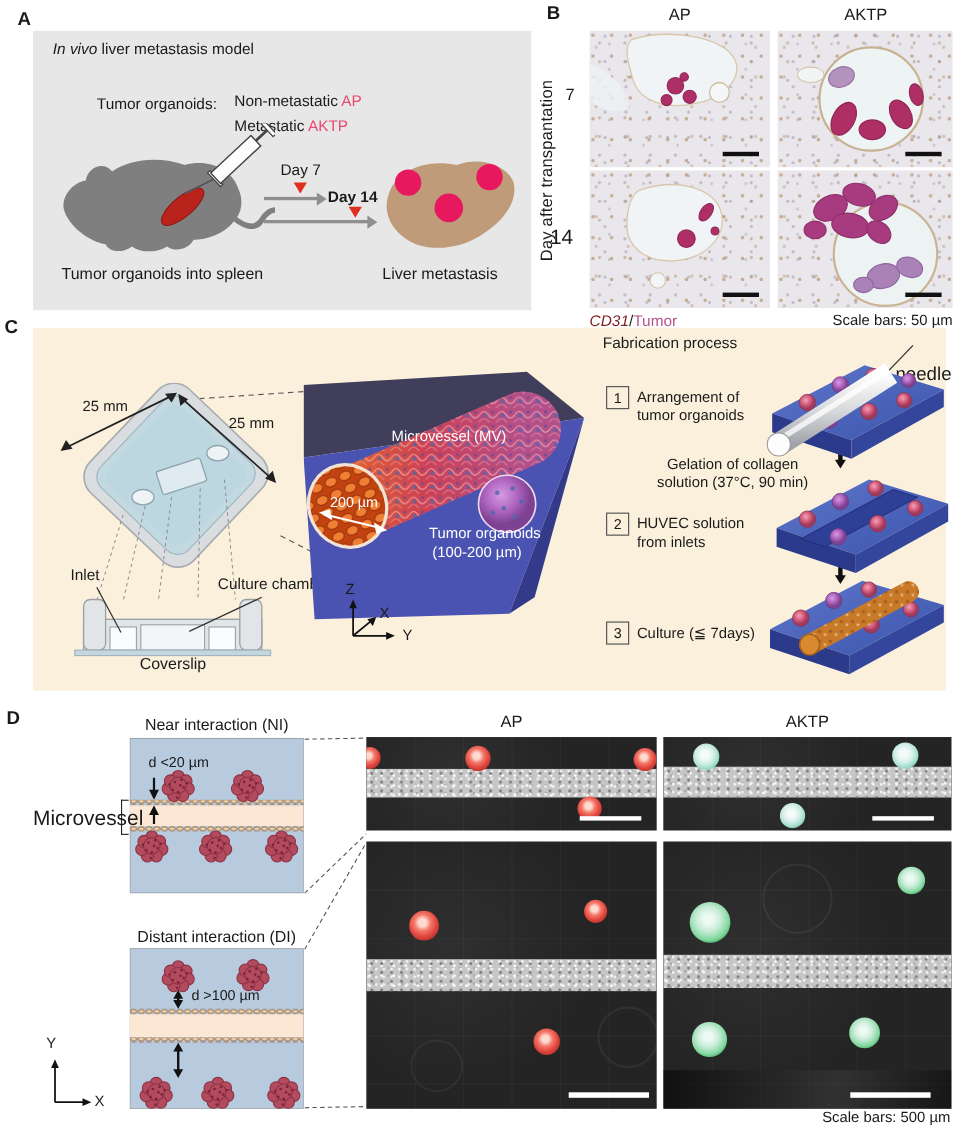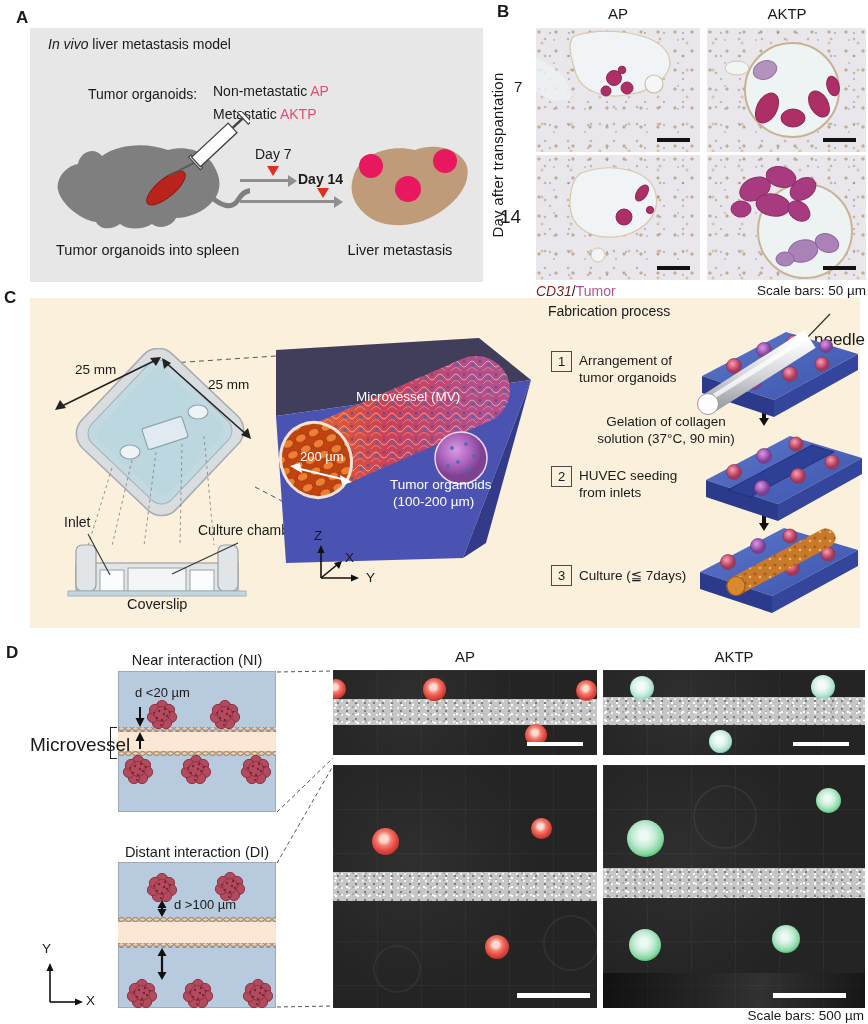--- a/index.html
+++ b/index.html
@@ -353,21 +353,21 @@
   <div class="t ptitle" style="left:548px;top:303px;">Fabrication process</div>
   <div class="t" style="left:814px;top:298px;font-size:17px;margin-top:32px;">needle</div>
   <svg class="abs" style="left:796px;top:312px;" width="40" height="32">
     <line x1="34" y1="2" x2="8" y2="29" stroke="#333" stroke-width="1.2"></line>
   </svg>
 
   <div class="stepnum" style="left:551px;top:351px;">1</div>
   <div class="t steptxt" style="left:579px;top:352px;"><span>Arrangement of</span><br><span>tumor organoids</span></div>
   <div class="t steptxt" style="left:576px;top:413px;width:180px;text-align:center;white-space:normal;"><span>Gelation of collagen</span><br><span>solution (37°C, 90 min)</span></div>
   <div class="stepnum" style="left:551px;top:466px;">2</div>
-  <div class="t steptxt" style="left:579px;top:467px;"><span>HUVEC seeding</span><br><span>from inlets</span></div>
+  <div class="t steptxt" style="left:579px;top:467px;"><span>HUVEC solution</span><br><span>from inlets</span></div>
   <div class="stepnum" style="left:551px;top:565px;">3</div>
   <div class="t steptxt" style="left:579px;top:567px;">Culture (≦ 7days)</div>
 
   <div class="darr" style="left:762px;top:406px;"></div>
   <div class="darr" style="left:762px;top:511px;"></div>
 
   <svg class="abs" style="left:694px;top:324px;" width="170" height="95" viewBox="0 0 170 95">
     <polygon points="8,52 92,8 164,30 80,76" fill="url(#slabTop)"></polygon>
     <polygon points="8,52 80,76 80,93 8,69" fill="#2c3a8c"></polygon>
     <polygon points="80,76 164,30 164,46 80,93" fill="#34459c"></polygon>

